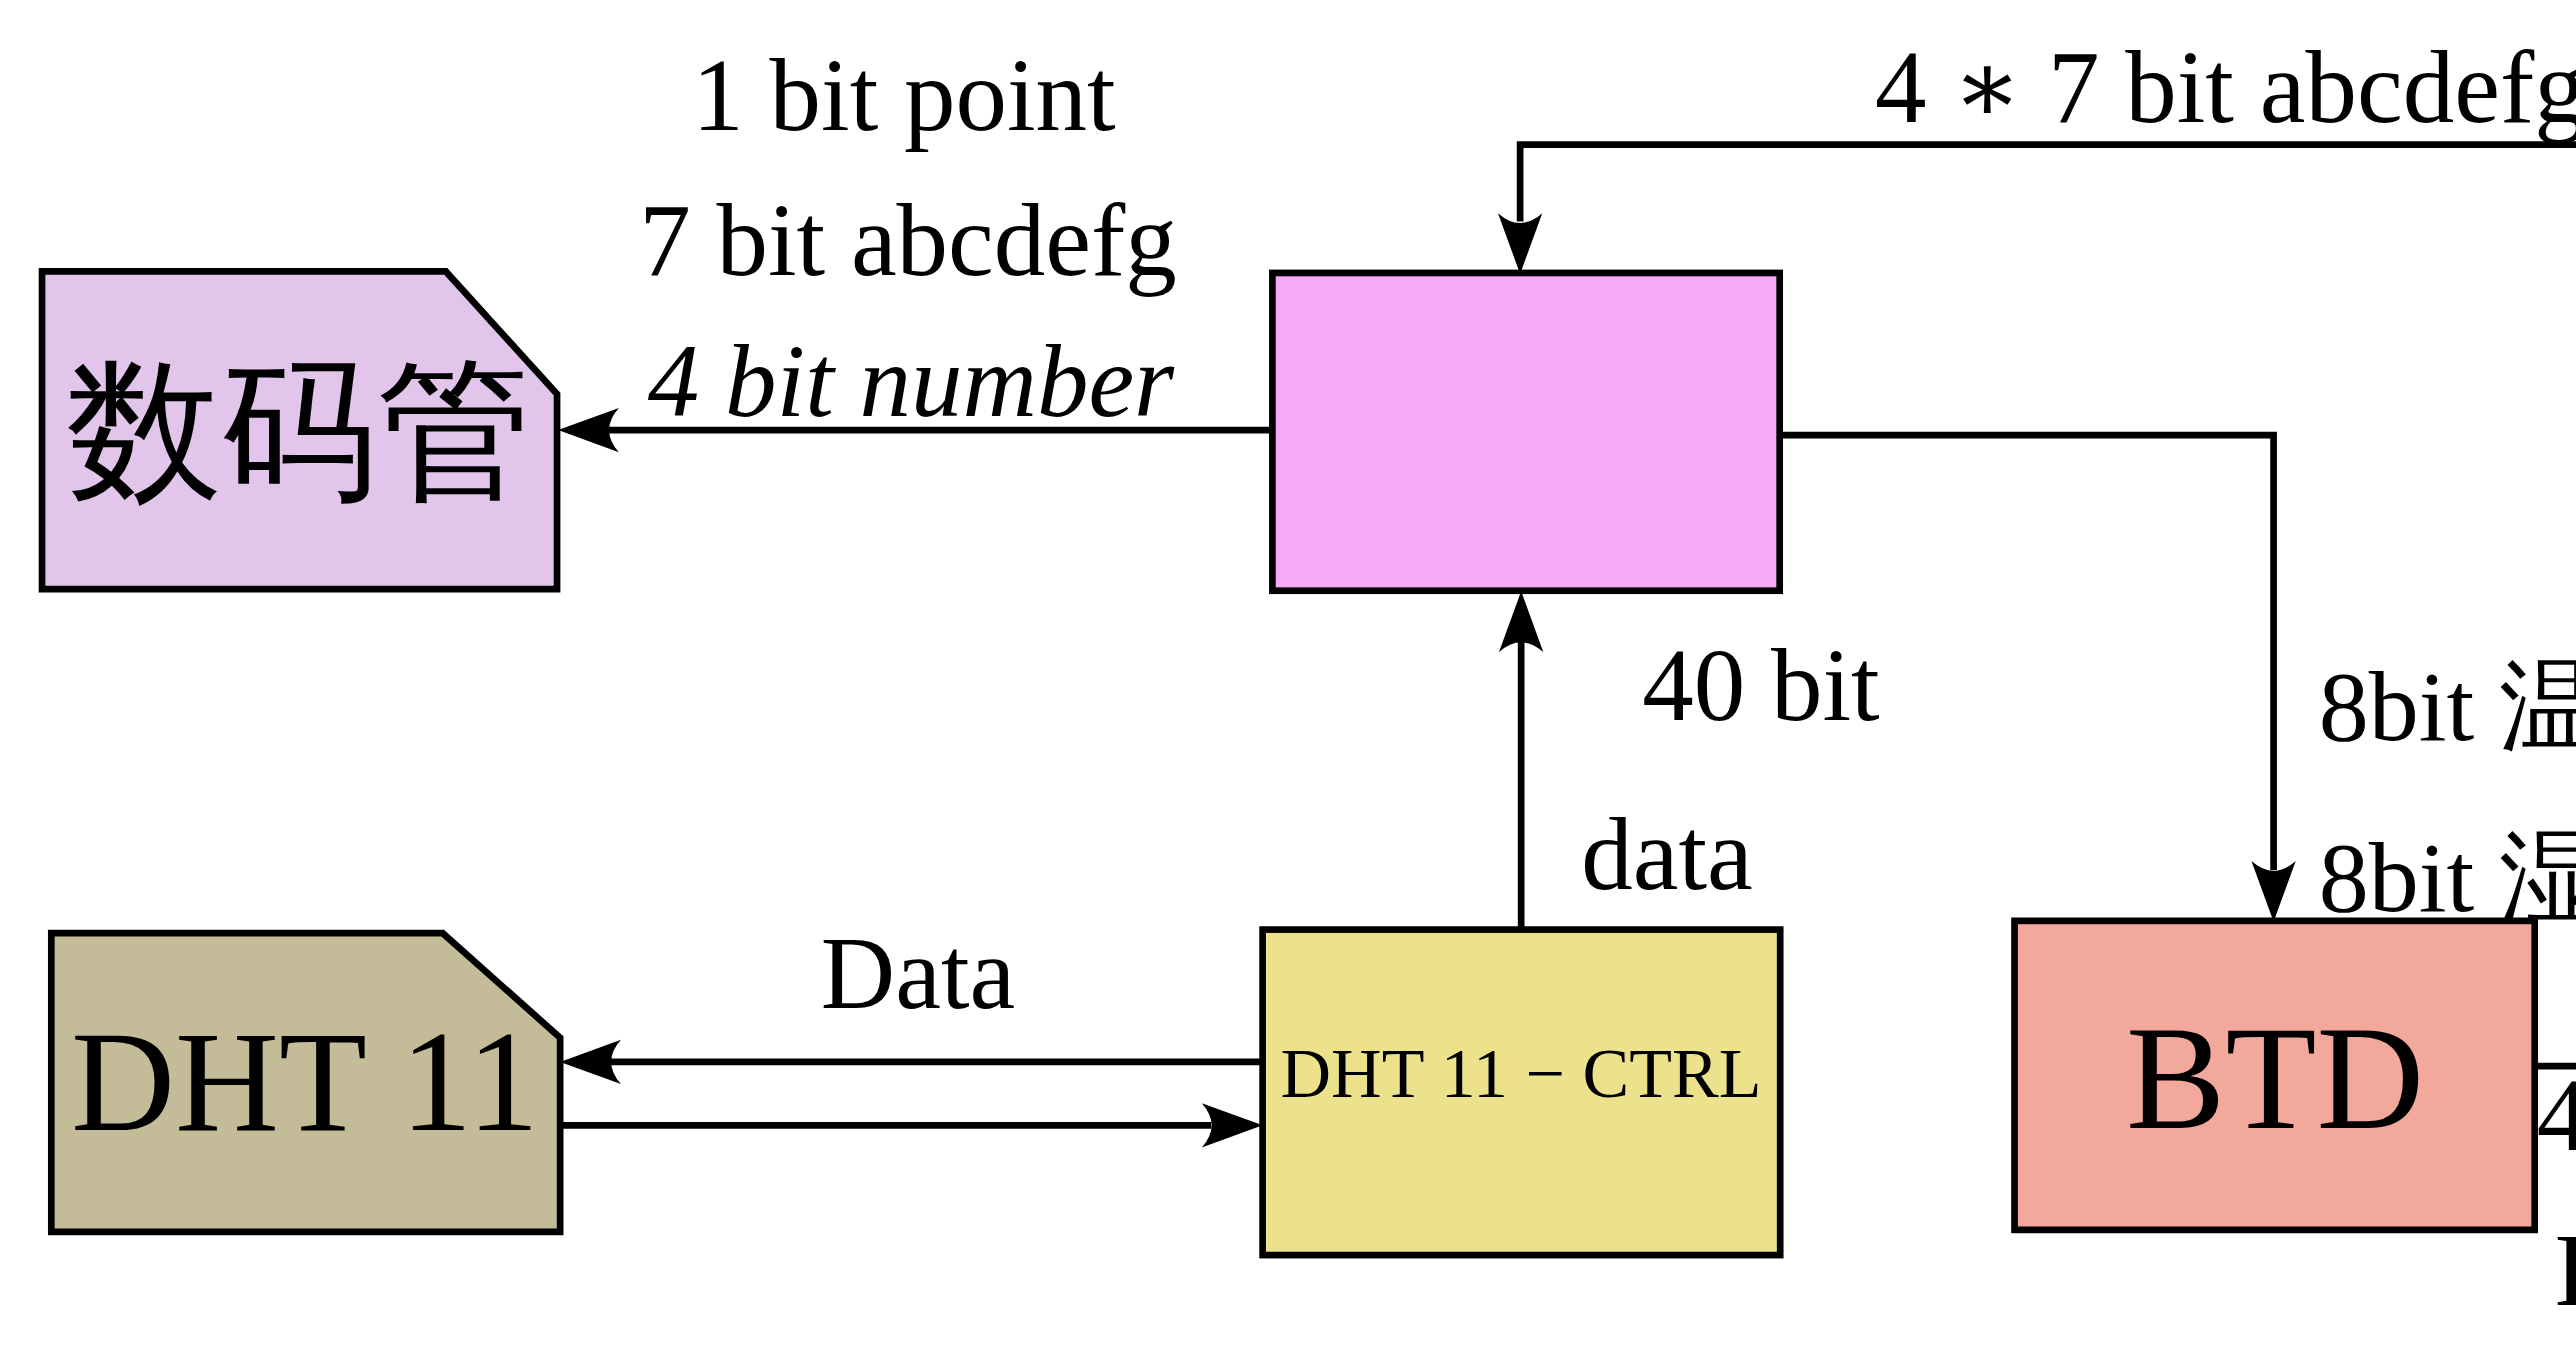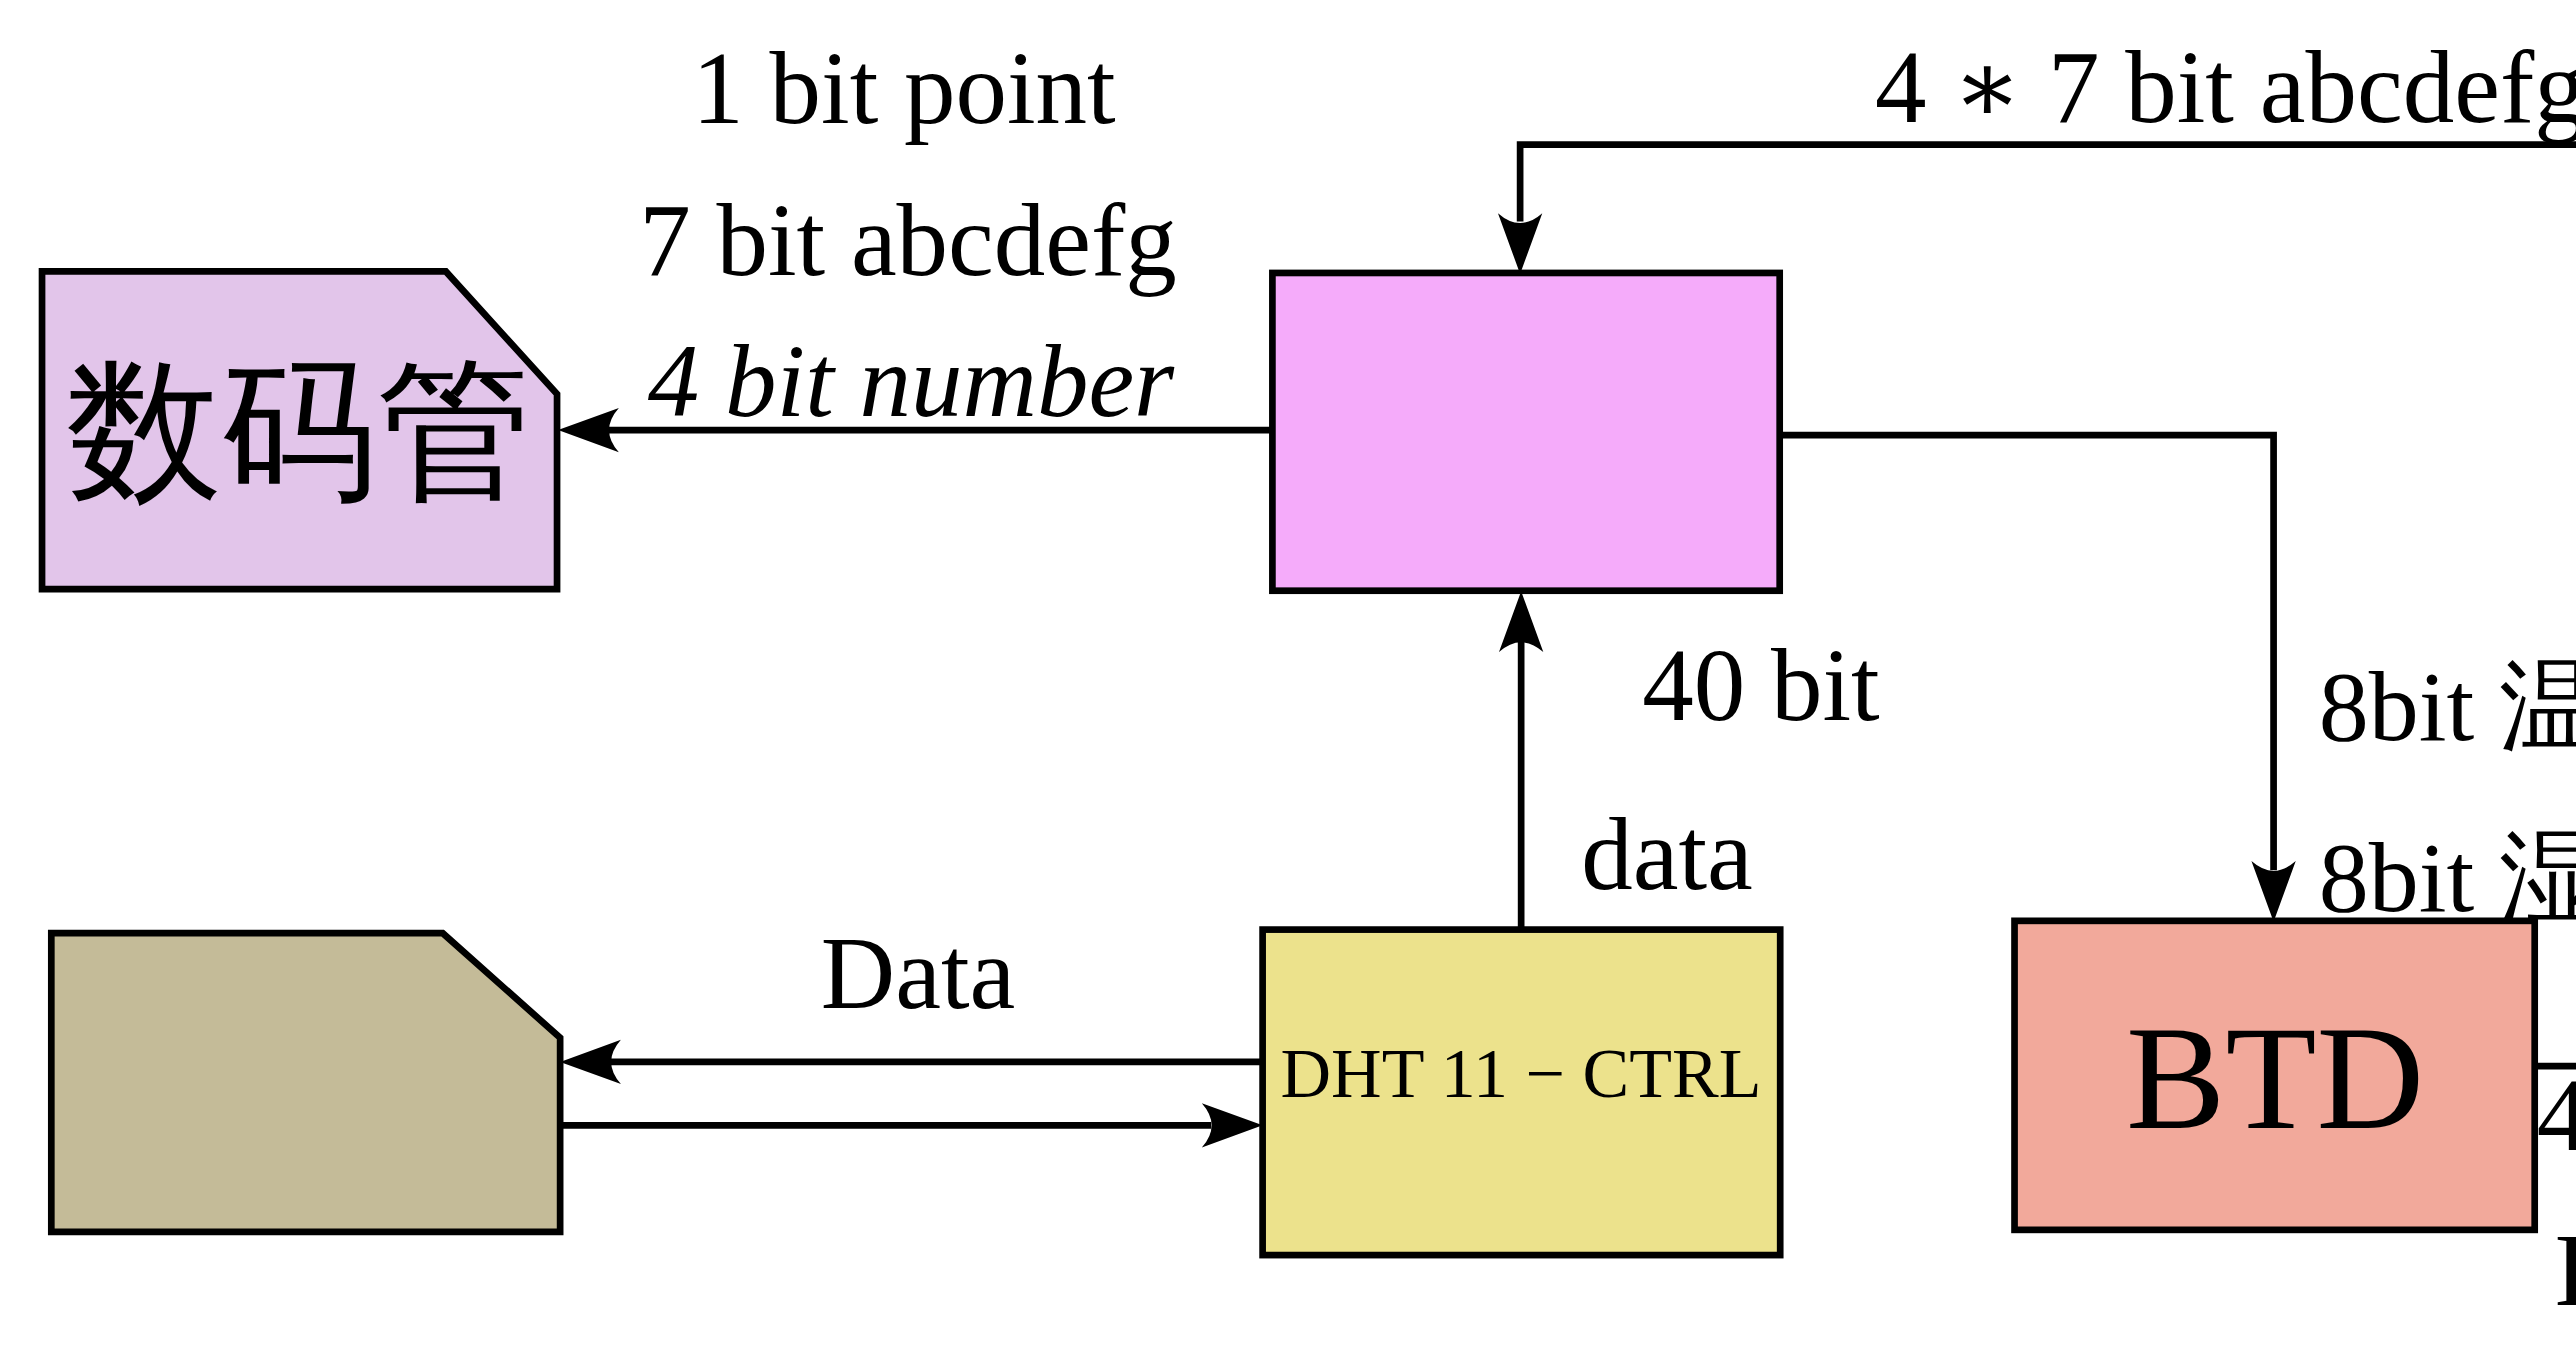--- a/index.html
+++ b/index.html
@@ -91,24 +91,25 @@
       <path class="head" d="M4413,1790 L4370,1672 Q4413,1710 4456,1672 Z"></path>
     </g>
 
     <g>
       <path class="wire" d="M4920,2070 H5375"></path>
       <path class="head" d="M5478,2070 L5360,2027 Q5398,2070 5360,2113 Z"></path>
     </g>
   </svg>
 
   <div class="lbl" style="left:299px;  top:432px;  font-size:155px;text-align:center;">数码管</div>
+  <div class="lbl" style="left:305px;  top:1082px; font-size:144px;">DHT 11</div>
   <div class="lbl" style="left:1521px; top:1074px; font-size:70px;">DHT 11 − CTRL</div>
   <div class="lbl" style="left:2275px; top:1077px; font-size:149px;">BTD</div>
 
-  <div class="lbl ann" style="left:904px; top:88px;">1 bit point</div>
+  <div class="lbl ann" style="left:904px; top:95px;">1 bit point</div>
   <div class="lbl ann" style="left:908px; top:240px;">7 bit abcdefg</div>
   <div class="lbl ann" style="left:911px; top:381px;font-style:italic;">4 bit number</div>
 
   <div class="lbl ann" style="left:2329px; top:87px;">4 ∗ 7 bit abcdefg data</div>
 
   <div class="lbl ann" style="left:1761px; top:685px;">40 bit</div>
   <div class="lbl ann" style="left:1667px; top:854px;">data</div>
 
   <div class="lbl ann" style="left:918px; top:973px;">Data</div>
 

